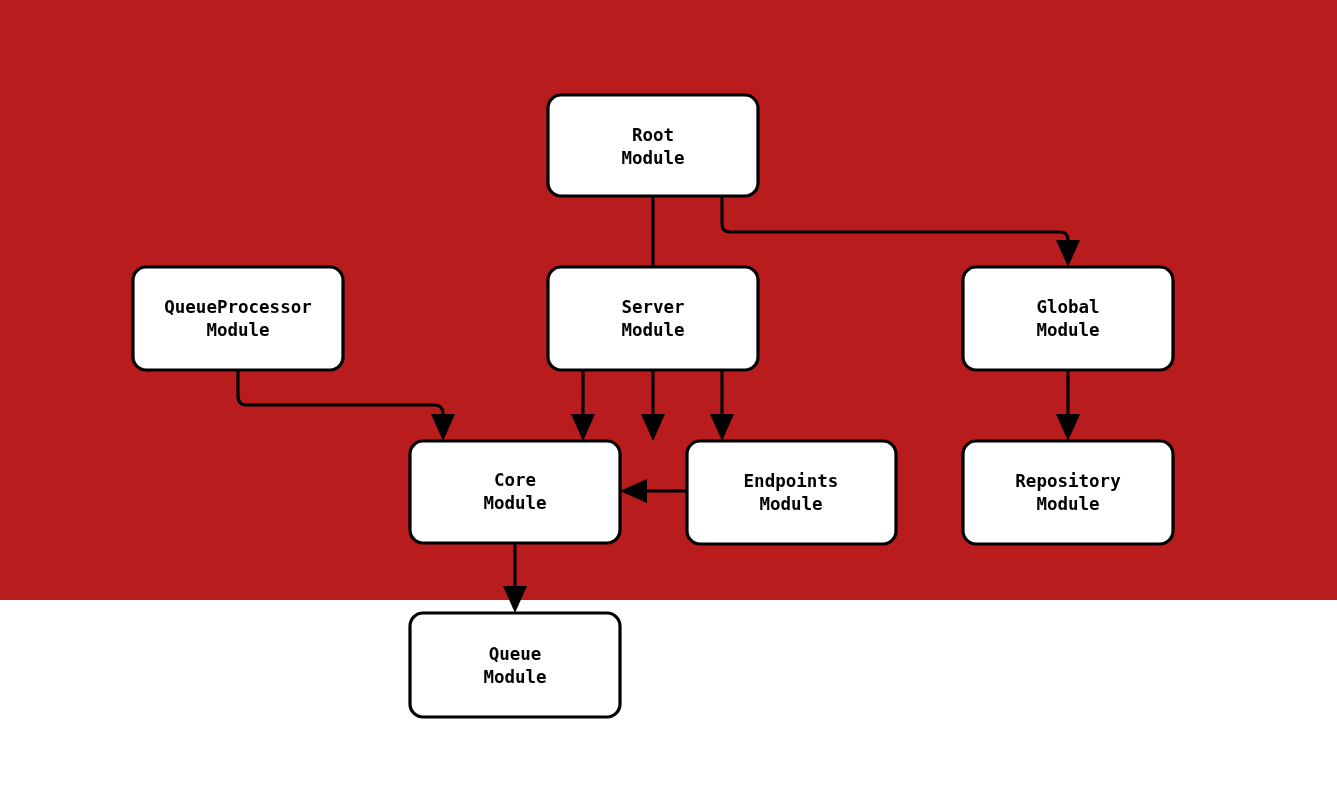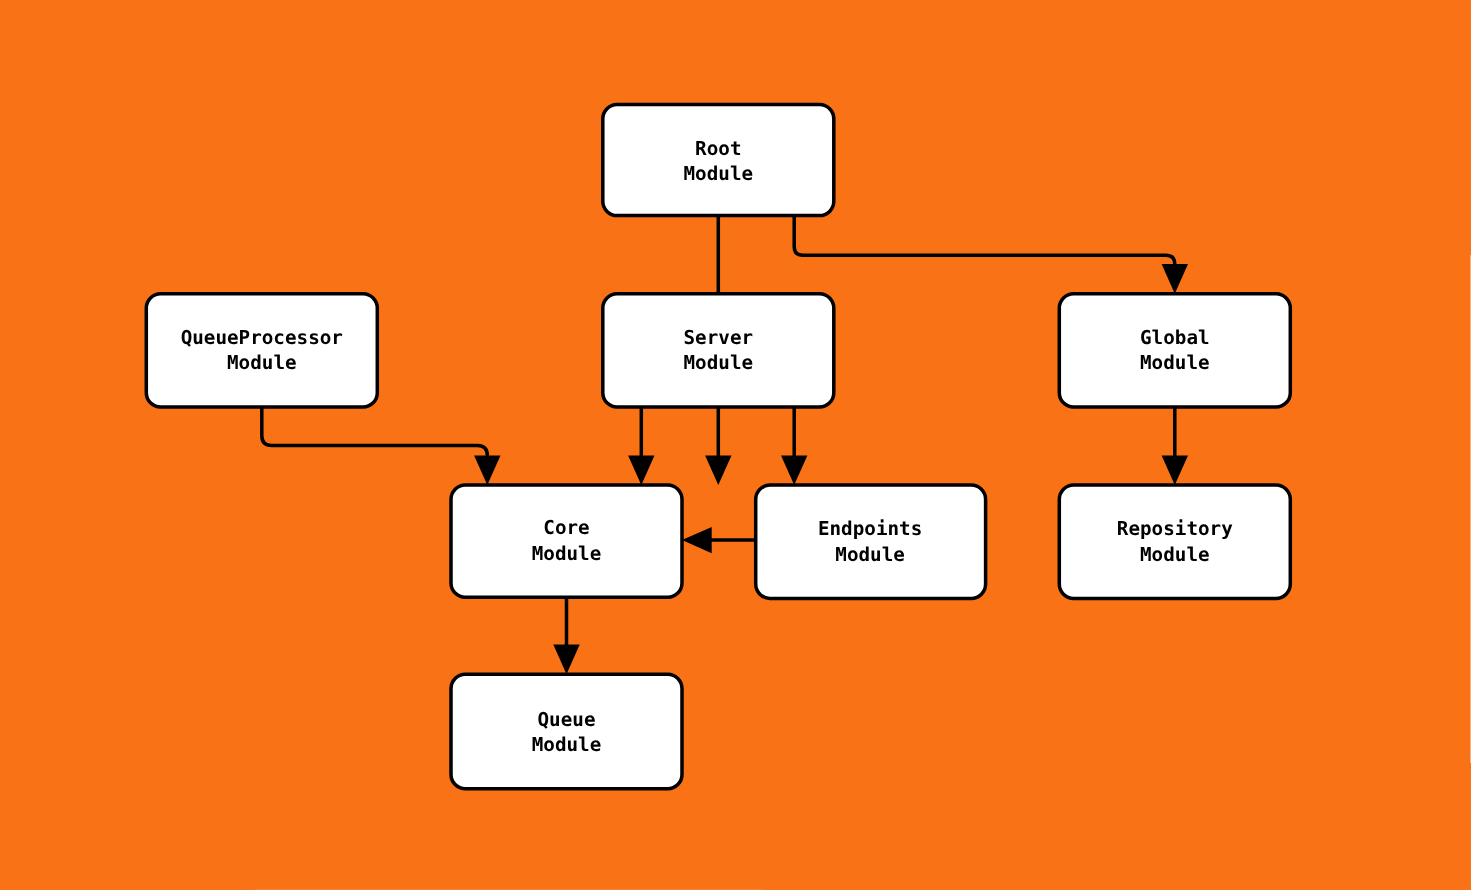--- a/index.html
+++ b/index.html
@@ -10,22 +10,22 @@
   }
   body {
     width: 1337px;
     height: 809px;
     overflow: hidden;
     font-family: "DejaVu Sans Mono", "Liberation Mono", monospace;
   }
   #diagram-root {
     position: relative;
     width: 1337px;
-    height: 809px;
-    background: #f97316;
+    height: 600px;
+    background: #b91c1c;
   }
   svg.diagram-canvas {
     position: absolute;
     top: 0;
     left: 0;
     width: 1337px;
     height: 809px;
     display: block;
   }
   .node-box {

